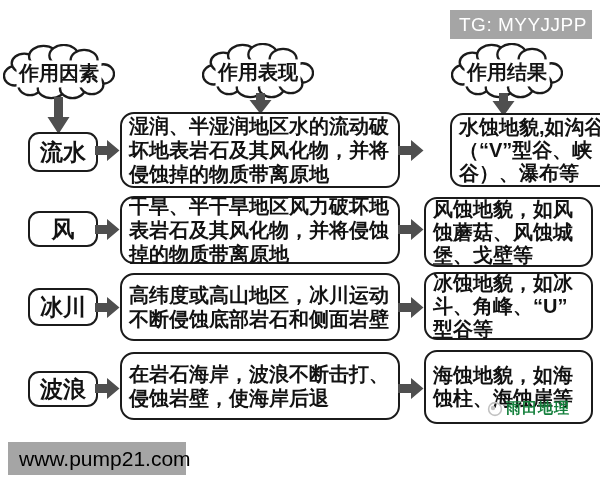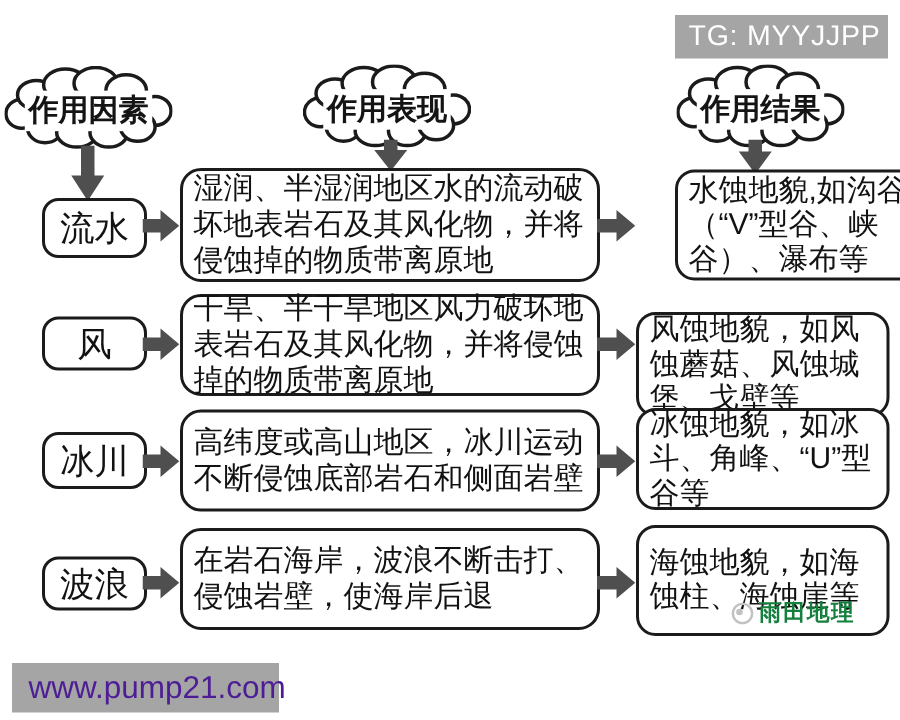--- a/index.html
+++ b/index.html
@@ -13,21 +13,21 @@
 
   
   .badge{
     position:absolute;
     background:#a5a5a5;
     color:#ffffff;
     display:flex;align-items:center;
     box-sizing:border-box;
   }
   .badge.tg{left:450px;top:10px;width:142px;height:29px;font-size:19px;padding-left:9px;letter-spacing:.5px;}
-  .badge.site{left:8px;top:442px;width:178px;height:33px;font-size:21px;padding-left:11px;color:#4c1d95;}
+  .badge.site{left:8px;top:442px;width:178px;height:33px;font-size:21px;padding-left:11px;color:#000000;}
 
   
   .cloud{position:absolute;width:112px;height:56px;}
   .cloud svg{position:absolute;left:0;top:0;width:100%;height:100%;}
   .cloud .cloud-label{
     position:absolute;left:0;top:0;width:100%;height:100%;
     display:flex;align-items:center;justify-content:center;
     font-size:20px;font-weight:700;color:#141414;
     padding-top:2px;box-sizing:border-box;
   }
@@ -52,21 +52,21 @@
   .ha.r4{left:398px;top:377px;}
 
   
   .box{
     position:absolute;
     box-sizing:border-box;
     border:2.5px solid #1b1b1b;
     background:#ffffff;
     display:flex;align-items:center;
     color:#121212;
-    font-weight:400;
+    font-weight:700;
   }
   .lbox{
     left:28px;width:70px;
     border-radius:11px;
     justify-content:center;
     font-size:23px;
   }
   .lbox.row1{top:132px;height:40px;}
   .lbox.row2{top:211px;height:36px;}
   .lbox.row3{top:288px;height:38px;}
@@ -85,21 +85,21 @@
   .mbox.row4{top:352px;height:68px;}
 
   .rbox{
     left:424px;width:169px;
     border-radius:13px;
     font-size:20px;line-height:23px;
     padding:2px 7px;
     text-align:left;
   }
   .rbox.row1{top:113px;height:74px;margin-left:26px;}
-  .rbox.row2{top:208px;height:70px;}
+  .rbox.row2{top:197px;height:70px;}
   .rbox.row3{top:272px;height:68px;}
   .rbox.row4{top:350px;height:74px;}
 
   
   .brand{
     position:absolute;left:487px;top:399px;
     display:flex;align-items:center;gap:3px;
     color:#15803d;font-size:15px;font-weight:700;
     letter-spacing:1px;
   }

